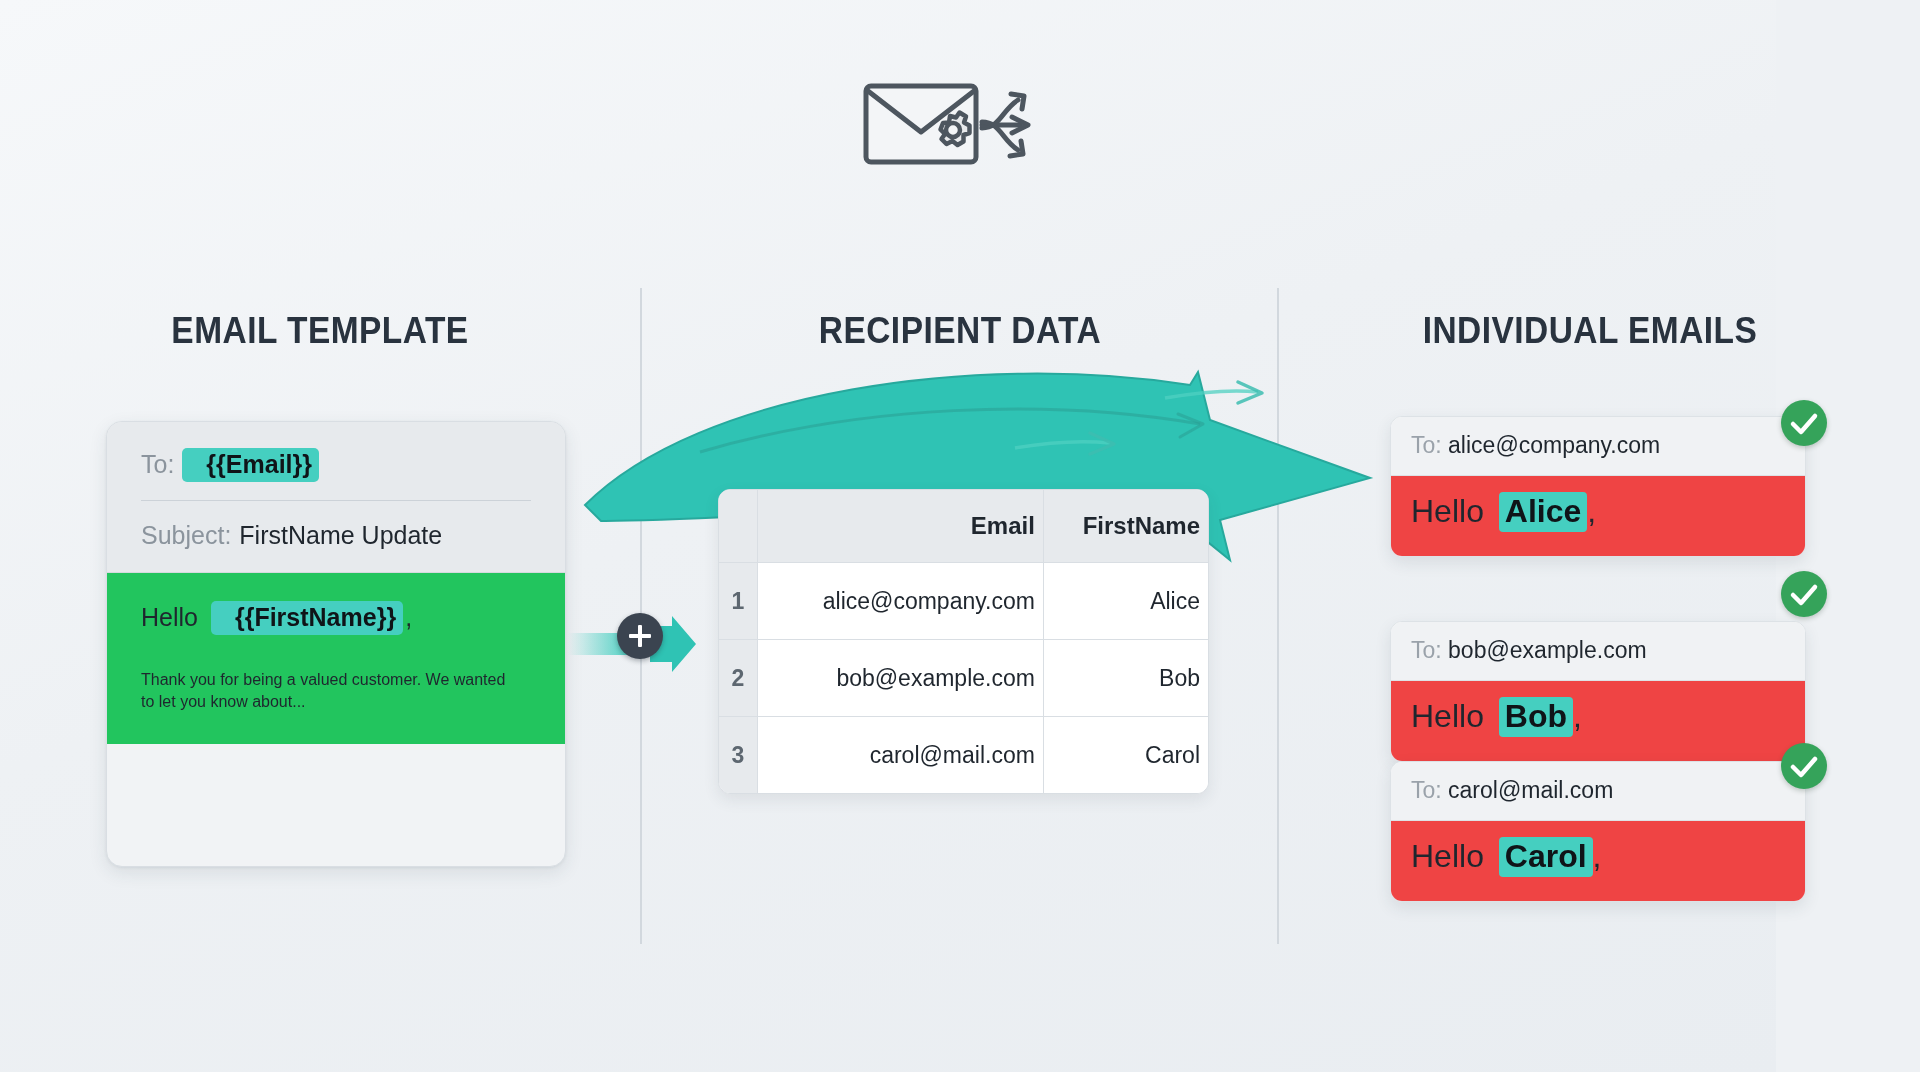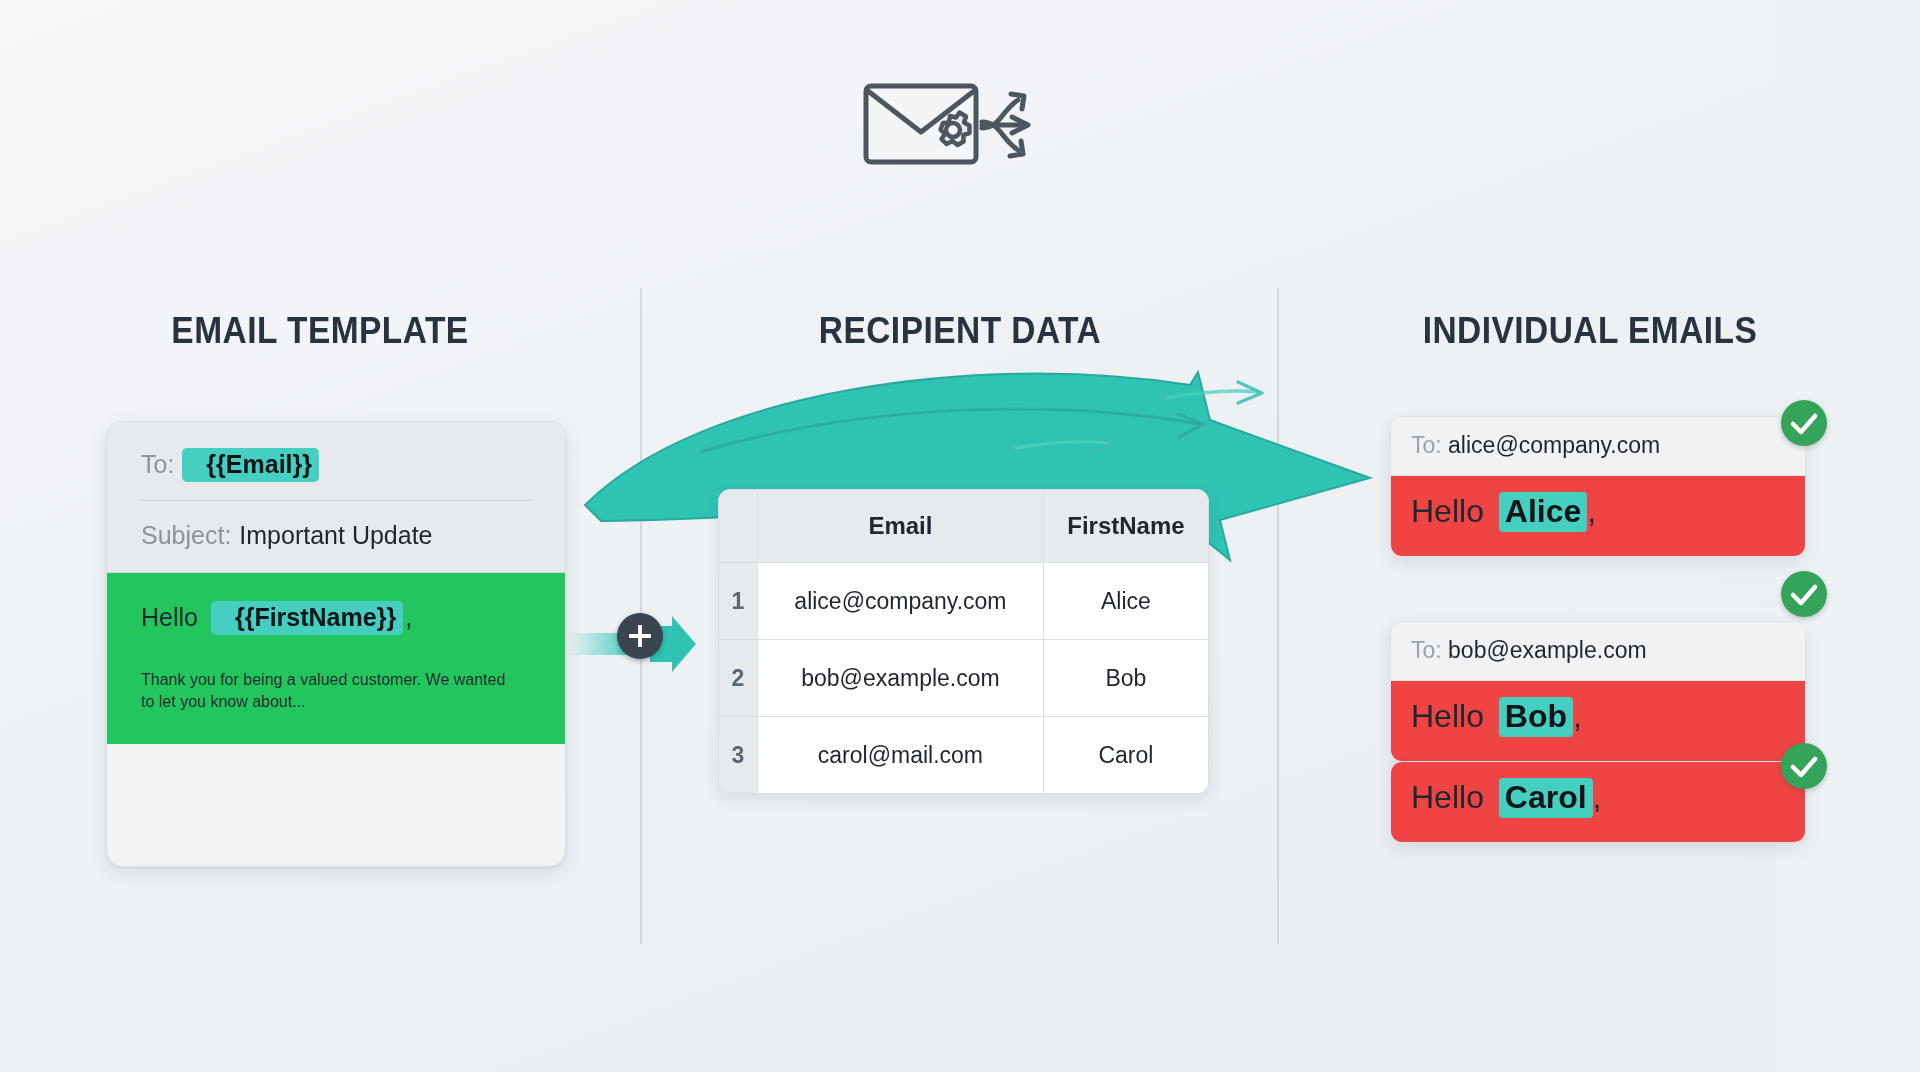--- a/index.html
+++ b/index.html
@@ -155,21 +155,21 @@
     box-shadow: 0 6px 16px rgba(40,55,70,0.09);
     overflow: hidden;
     border-collapse: collapse;
     font-size: 23px;
     color: #1f262e;
   }
   #data-table table { border-collapse: collapse; width: 100%; }
   #data-table th, #data-table td {
     border-right: 1px solid #d9dee3;
     border-bottom: 1px solid #d9dee3;
-    text-align: center;
+    text-align: right;
     padding: 0 8px;
     height: 76px;
     background: #ffffff;
   }
   #data-table tr:last-child td { border-bottom: none; }
   #data-table th {
     background: #e7eaed;
     font-weight: 700;
     font-size: 24px;
     height: 72px;
@@ -297,21 +297,21 @@
 
   <div id="template-card">
     <div id="template-header">
       <div class="tpl-row">
         <span class="lbl-muted">To:</span>
         <span class="chip">{{Email}}</span>
       </div>
       <div class="tpl-sep"></div>
       <div class="tpl-row">
         <span class="lbl-muted">Subject:</span>
-        <span>Important Update</span>
+        <span>FirstName Update</span>
       </div>
     </div>
     <div id="template-body">
       <div id="tpl-greeting">
         <span>Hello</span>
         <span class="chip" style="margin:0 2px 0 6px;">{{FirstName}}</span><span>,</span>
       </div>
       <div id="tpl-paragraph">Thank you for being a valued customer. We wanted to let you know about...</div>
     </div>
   </div>
@@ -383,20 +383,24 @@
       <span class="name-chip" style="margin-left:6px;">Bob</span><span>,</span>
     </div>
   </div>
   <div class="check-badge" id="check-2">
     <svg width="46" height="46" viewBox="0 0 46 46">
         <path d="M12 24 L20 32 L34 16" stroke="#ffffff" stroke-width="4.5" fill="none" stroke-linecap="round" stroke-linejoin="round"></path>
       </svg>
   </div>
 
   <div class="email-card" id="email-card-3">
+    <div class="email-head">
+      <span class="to-lbl">To:</span>
+      <span>carol@mail.com</span>
+    </div>
     <div class="email-body">
       <span>Hello</span>
       <span class="name-chip" style="margin-left:6px;">Carol</span><span>,</span>
     </div>
   </div>
   <div class="check-badge" id="check-3">
     <svg width="46" height="46" viewBox="0 0 46 46">
         <path d="M12 24 L20 32 L34 16" stroke="#ffffff" stroke-width="4.5" fill="none" stroke-linecap="round" stroke-linejoin="round"></path>
       </svg>
   </div>

